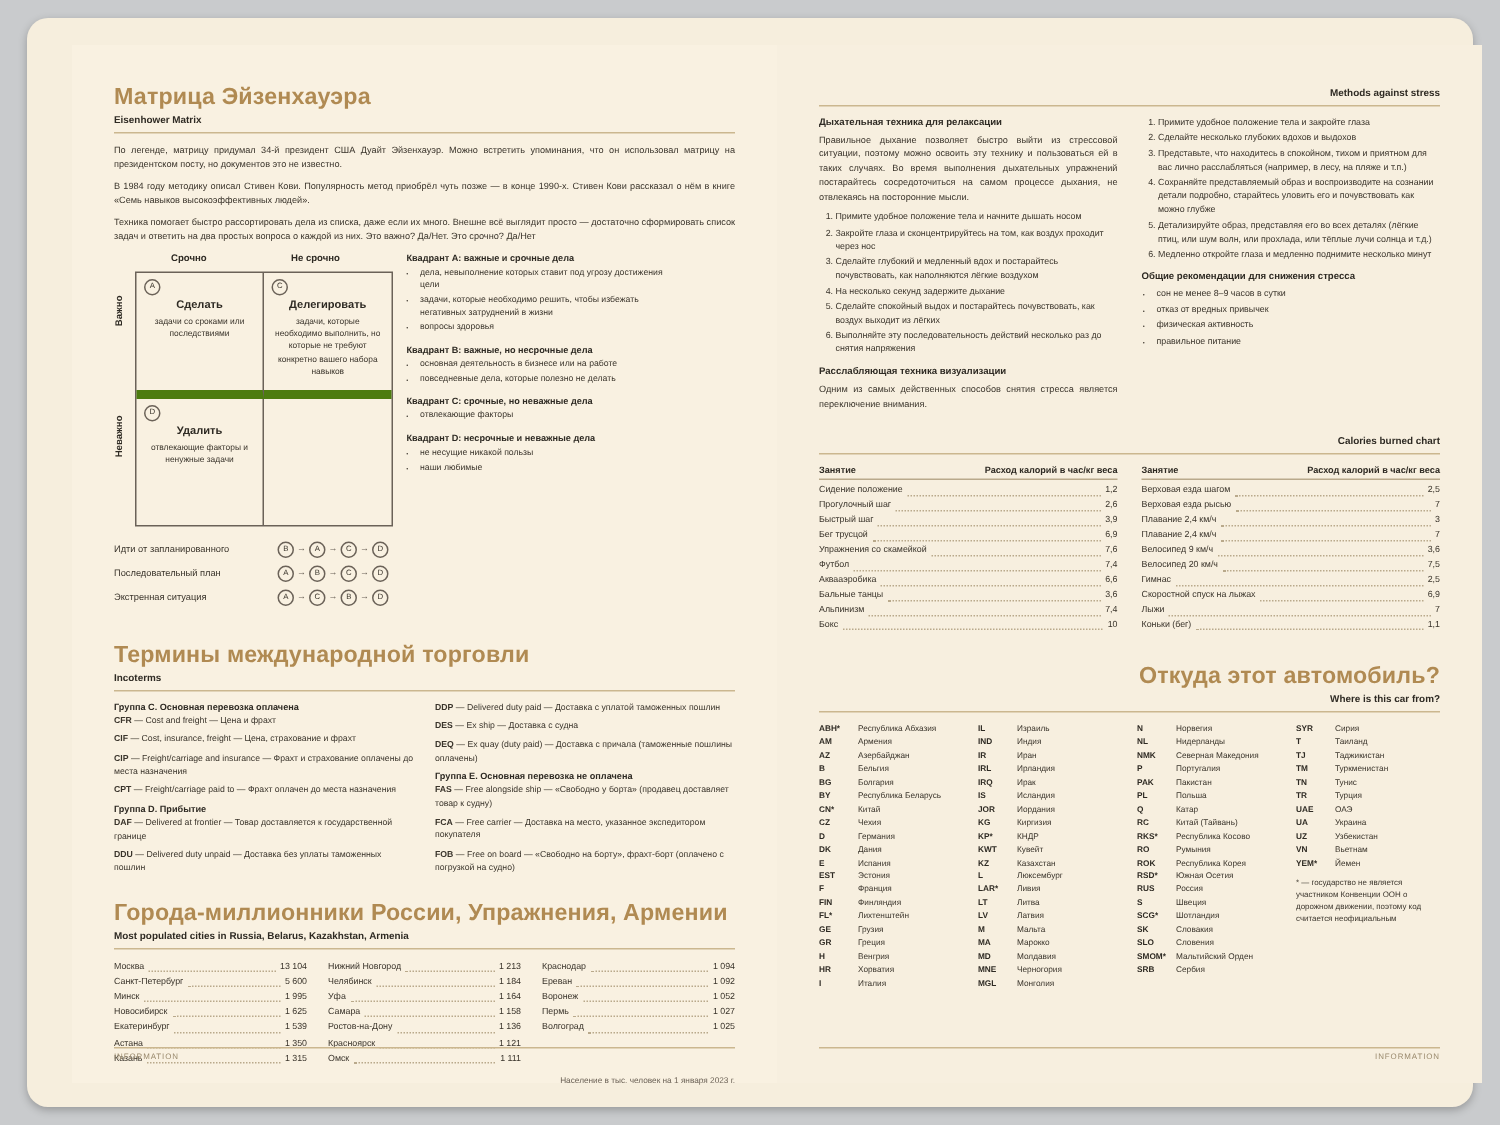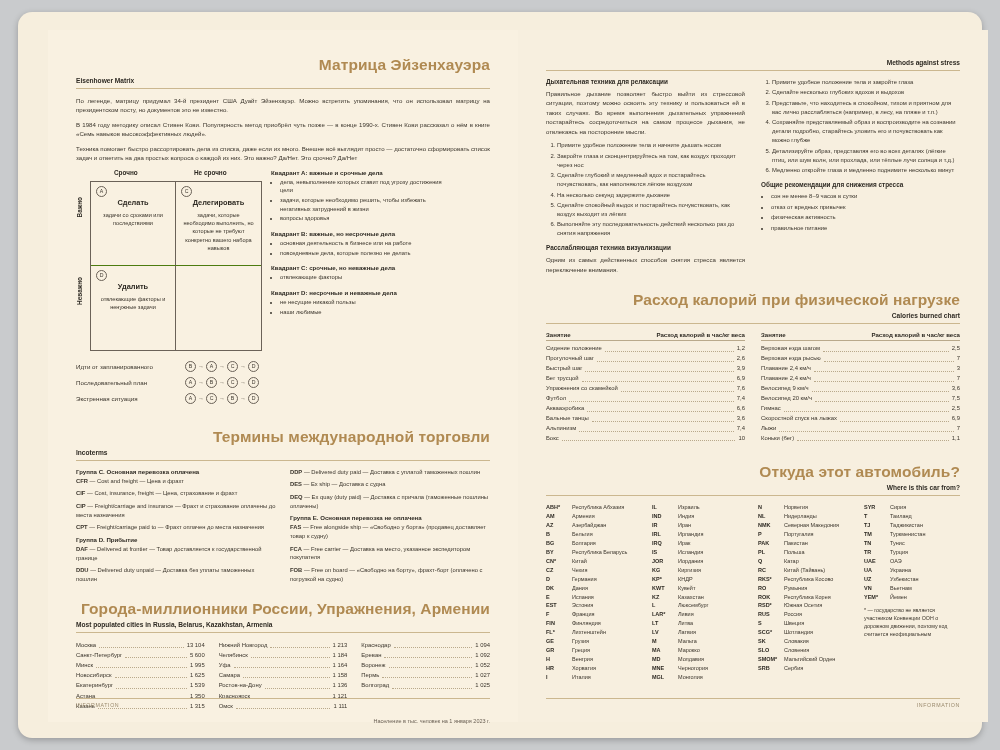--- a/index.html
+++ b/index.html
@@ -28,21 +28,20 @@
     background:linear-gradient(to bottom, rgba(140,120,90,0), rgba(150,130,100,.35), rgba(140,120,90,0));
   }
   .inner{position:absolute;left:0;top:0;right:0;bottom:0;padding:26px 28px;box-sizing:border-box;}
 
   h2.sect{
     margin:0;
     font-size:15.5px;
     font-weight:bold;
     color:#b08a52;
     letter-spacing:.1px;
-    text-align:right;
   }
   .sect-en{
     font-size:6.6px;color:#2e2a23;font-weight:bold;margin-top:3px;
   }
   .rule{height:1px;background:#cbb78f;margin:4px 0 7px 0;}
   .sect-en.right{text-align:right;}
   h2.sect.right{text-align:right;}
 
   p.body{
     font-size:6.1px;line-height:1.55;color:#3a342b;margin:0 0 5px 0;text-align:justify;
@@ -56,21 +55,21 @@
   .mt-col.c2{left:118px;}
   .mt-row{position:absolute;left:0;font-size:6.4px;font-weight:bold;color:#2e2a23;
     writing-mode:vertical-rl;transform:rotate(180deg);}
   .mt-row.r1{top:28px;}
   .mt-row.r2{top:108px;}
   .grid{
     position:absolute;left:14px;top:12px;width:170px;height:168px;
     border:1px solid #6b6258;
     display:grid;grid-template-columns:1fr 1fr;grid-template-rows:1fr 1fr;
   }
-  .cell{position:relative;border-right:1px solid #6b6258;border-bottom:1px solid #4d7c0f;padding:16px 7px 5px 7px;box-sizing:border-box;}
+  .cell{position:relative;border-right:1px solid #6b6258;border-bottom:6px solid #4d7c0f;padding:16px 7px 5px 7px;box-sizing:border-box;}
   .cell:nth-child(2),.cell:nth-child(4){border-right:none;}
   .cell:nth-child(3),.cell:nth-child(4){border-bottom:none;}
   .cell .tag{
     position:absolute;left:5px;top:4px;width:9px;height:9px;border-radius:50%;
     border:1px solid #6b6258;font-size:5.2px;line-height:9px;text-align:center;color:#3a342b;
   }
   .cell .ttl{font-size:7.4px;font-weight:bold;color:#2e2a23;text-align:center;margin-bottom:4px;}
   .cell .txt{font-size:5.6px;line-height:1.5;color:#3a342b;text-align:center;}
 
   .quadlist{width:185px;}
@@ -425,21 +424,20 @@
                 <li>сон не менее 8–9 часов в сутки</li>
                 <li>отказ от вредных привычек</li>
                 <li>физическая активность</li>
                 <li>правильное питание</li>
               </ul>
             </div>
           </div>
         </section>
 
         <section style="margin-top:12px;">
-          <h2 class="sect right">Расход калорий при физической нагрузке</h2>
           <div class="sect-en right">Calories burned chart</div>
           <div class="rule"></div>
 
           <div class="cal">
             <div class="calcol">
               <div class="cal-head">
                 <span>Занятие</span>
                 <span>Расход калорий в час/кг веса</span>
               </div>
               <div class="cal-row">

